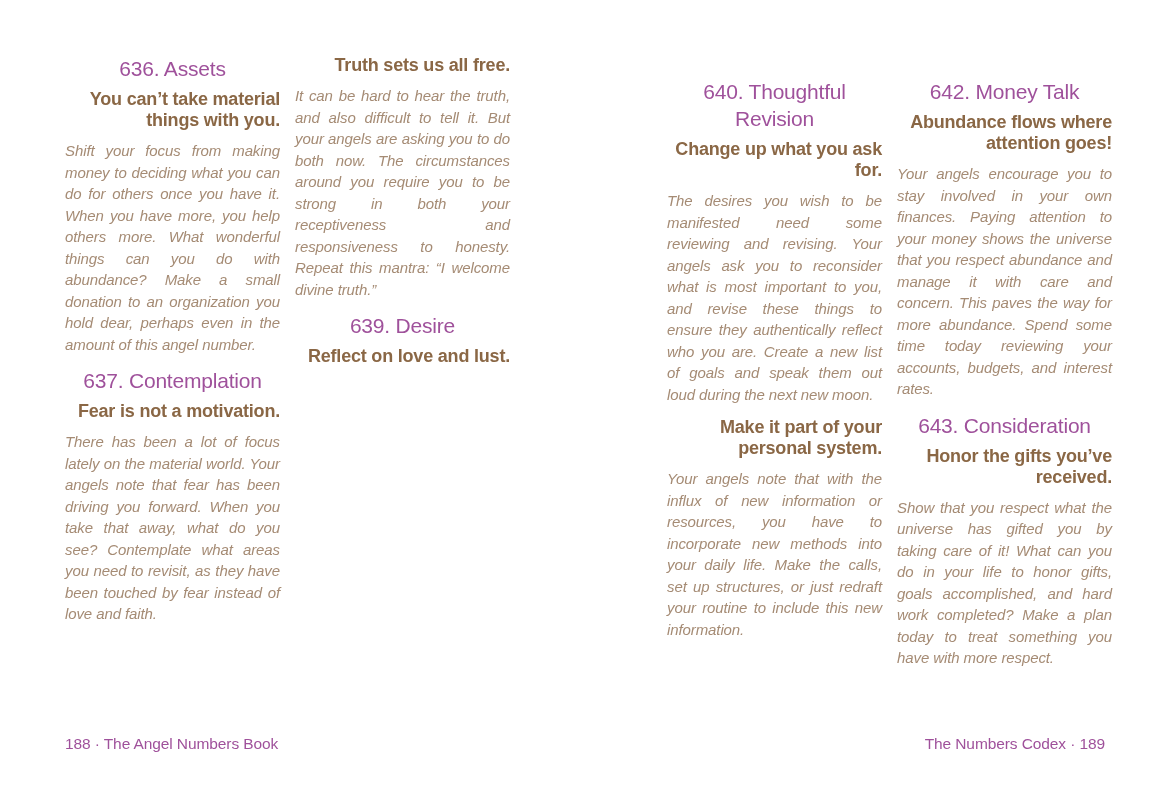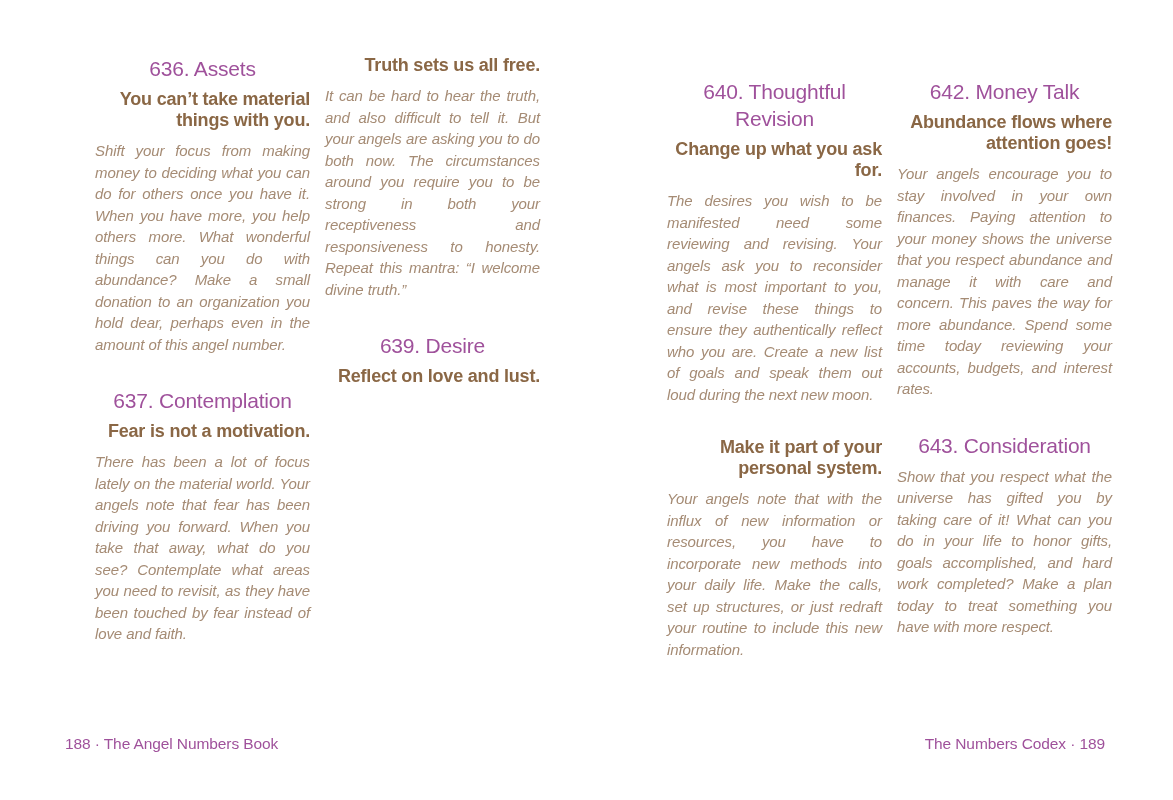--- a/index.html
+++ b/index.html
@@ -18,25 +18,25 @@
   }
   .spread{
     position:relative;
     width:1173px;height:800px;
     display:flex;
   }
   .page{
     position:relative;
     height:800px;
   }
-  .page-left{width:586px;padding:55px 0 0 95px;}
+  .page-left{width:586px;padding:55px 0 0 65px;}
   .page-right{width:587px;padding:78px 0 0 81px;}
   .columns{display:flex;gap:15px;}
   .column{width:215px;}
-  .entry + .entry{margin-top:32px;}
+  .entry + .entry{margin-top:12px;}
   .entry-title{
     margin:0 0 7px 0;
     font-size:21px;
     line-height:27px;
     font-weight:500;
     letter-spacing:-0.2px;
     color:var(--heading);
     text-align:center;
     white-space:pre-line;
   }
@@ -122,20 +122,22 @@
       </div>
       <div class="column">
         <section class="entry">
           <h2 class="entry-title">642. Money Talk</h2>
           <h3 class="entry-subtitle">Abundance flows where
 attention goes!</h3>
           <p class="entry-body">Your angels encourage you to stay involved in your own finances. Paying attention to your money shows the universe that you respect abundance and manage it with care and concern. This paves the way for more abundance. Spend some time today reviewing your accounts, budgets, and interest rates.</p>
         </section>
         <section class="entry">
           <h2 class="entry-title">643. Consideration</h2>
+          <h3 class="entry-subtitle">Honor the gifts you’ve
+received.</h3>
           <p class="entry-body">Show that you respect what the universe has gifted you by taking care of it! What can you do in your life to honor gifts, goals accomplished, and hard work completed? Make a plan today to treat something you have with more respect.</p>
         </section>
       </div>
     </div>
     <div class="page-footer footer-right">The Numbers Codex · 189</div>
   </div>
 
 </div>
 
 </body></html>

